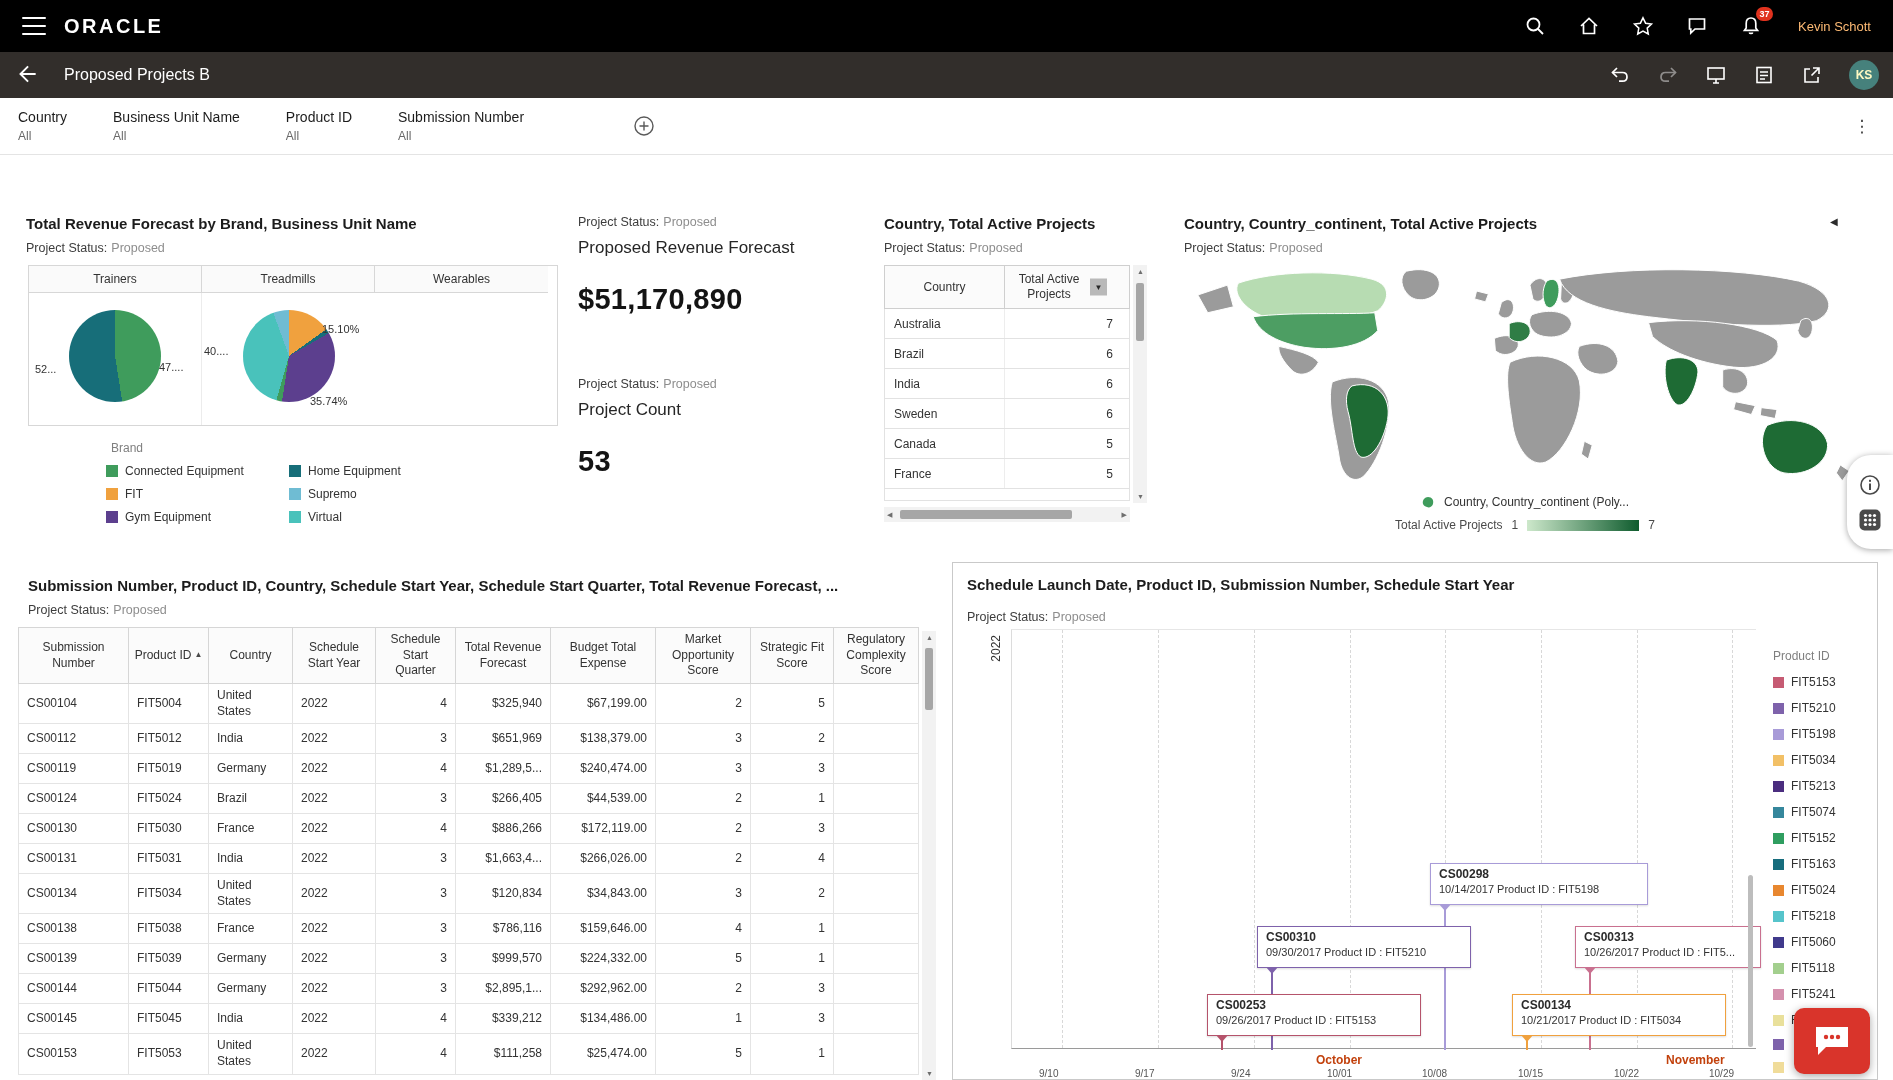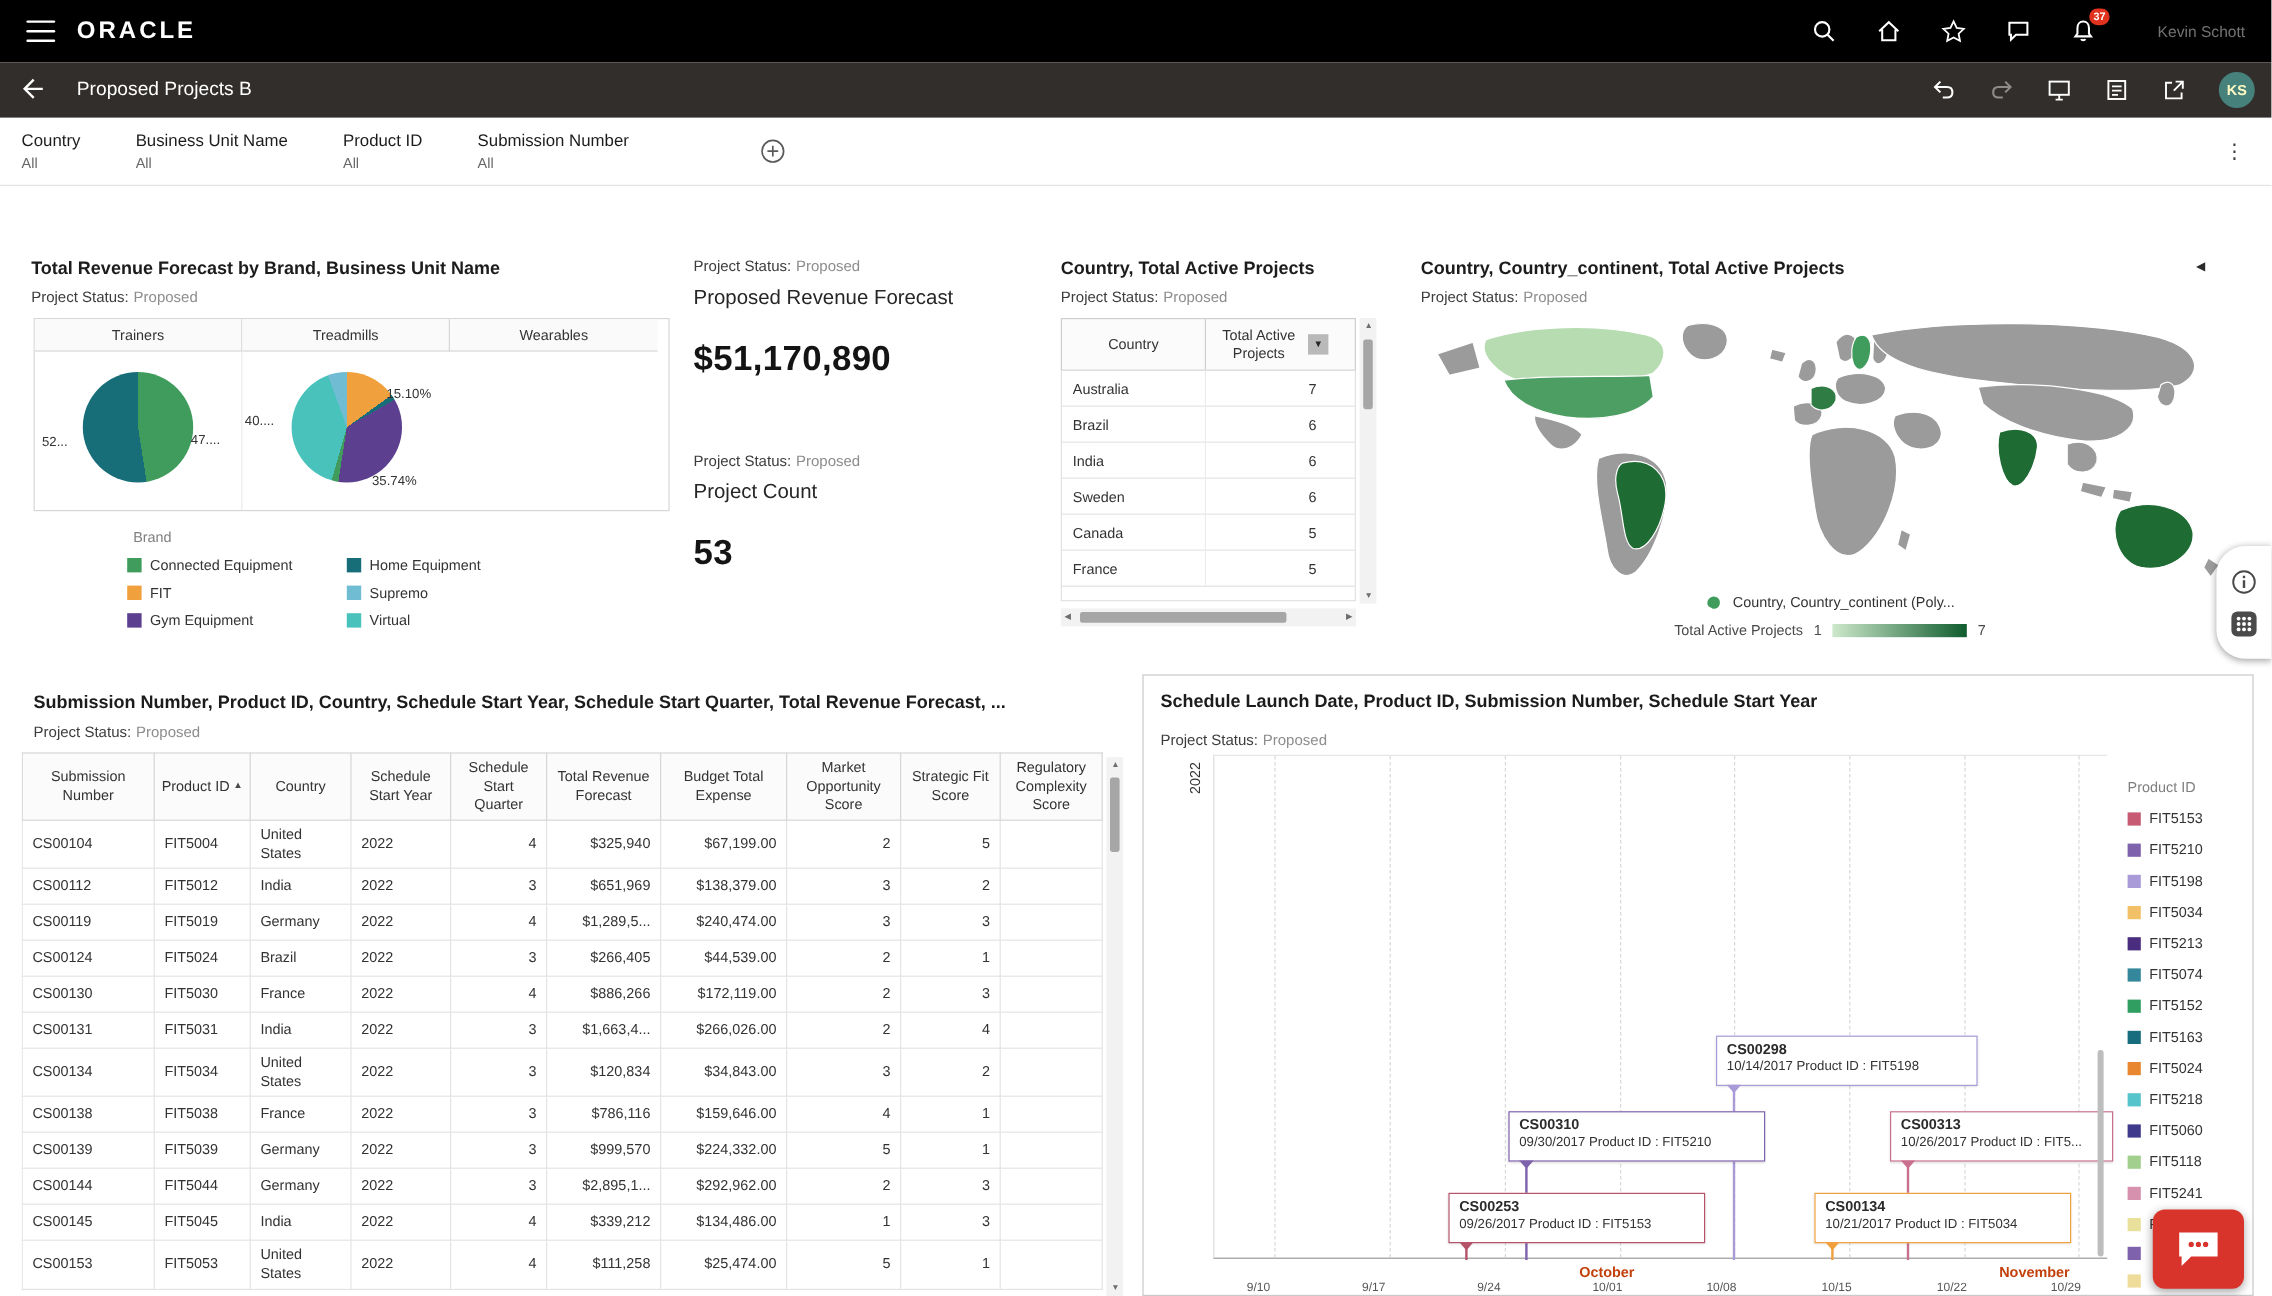--- a/index.html
+++ b/index.html
@@ -8,21 +8,21 @@
   #app{position:absolute;inset:0;}
 
   
   .topbar{position:absolute;top:0;left:0;width:100%;height:52px;background:#000;display:flex;align-items:center;padding:0 22px;z-index:10;}
   .hamburger{width:24px;height:18px;background:none;border:0;cursor:pointer;display:flex;flex-direction:column;justify-content:space-between;}
   .hamburger span{display:block;height:2px;background:#fff;border-radius:1px;}
   .brand{color:#fff;font-size:20px;font-weight:700;letter-spacing:2.5px;margin-left:18px;}
   .topbar-right{margin-left:auto;display:flex;align-items:center;gap:32px;}
   .tb-icon{width:22px;height:22px;display:inline-flex;position:relative;cursor:pointer;}
   .badge{position:absolute;top:-8px;right:-11px;background:#e0321e;color:#fff;font-size:9px;line-height:14px;min-width:17px;text-align:center;border-radius:8px;padding:0 2px;font-weight:700;}
-  .user{color:#737373;font-size:13px;margin-left:19px;cursor:pointer;}
+  .user{color:#fdba74;font-size:13px;margin-left:4px;cursor:pointer;}
 
   
   .toolbar{position:absolute;top:52px;left:0;width:100%;height:46px;background:#322e2b;display:flex;align-items:center;padding:0 14px;z-index:10;}
   .back{background:none;border:0;cursor:pointer;width:28px;height:28px;display:inline-flex;}
   .wb-title{color:#fff;font-size:16px;margin-left:22px;}
   .toolbar-right{margin-left:auto;display:flex;align-items:center;gap:26px;}
   .tbar-icon{width:22px;height:22px;display:inline-flex;cursor:pointer;}
   .tbar-icon.dim{opacity:.45;}
   .avatar{width:30px;height:30px;border-radius:50%;background:#46817c;color:#fef9c3;font-size:12px;font-weight:700;display:inline-flex;align-items:center;justify-content:center;cursor:pointer;}
 
@@ -66,21 +66,21 @@
   .kpi-value{font-size:29px;font-weight:600;color:#141414;margin-top:25px;letter-spacing:.3px;}
 
   
   #ctCard{left:882px;top:205px;width:268px;height:352px;padding:10px 0 0 2px;}
   .ct-table{position:relative;margin-top:10px;width:246px;}
   .ct-header{display:flex;border:1px solid #cfcfcf;background:#fbfbfb;height:44px;}
   .ct-hcell{font-size:12px;color:#333;display:flex;align-items:center;justify-content:center;text-align:center;position:relative;line-height:1.25;}
   .ct-hcell.c1{width:120px;border-right:1px solid #cfcfcf;}
   .ct-hcell.c2{width:104px;padding-right:16px;}
   .col-menu{position:absolute;right:2px;top:50%;transform:translateY(-50%);width:17px;height:17px;border:0;background:#b9b9b9;color:#272727;font-size:8px;cursor:pointer;line-height:1;}
-  .ct-row{display:flex;height:30px;border-bottom:1px solid #e2e2e2;border-left:1px solid #e2e2e2;border-right:1px solid #e2e2e2;cursor:pointer;background:#fff;}
+  .ct-row{display:flex;height:30px;border-bottom:1px solid #e2e2e2;border-left:1px solid #e2e2e2;border-right:1px solid #e2e2e2;cursor:pointer;background:#fff;gap:16px;}
   .ct-cell{font-size:12px;color:#333;display:flex;align-items:center;}
   .ct-cell.name{width:120px;padding-left:9px;border-right:1px solid #ededed;}
   .ct-cell.val{width:104px;justify-content:flex-end;padding-right:12px;}
   .ct-partial{height:12px;overflow:hidden;border-left:1px solid #e2e2e2;border-right:1px solid #e2e2e2;border-bottom:1px solid #e2e2e2;}
   .ct-vscroll{position:absolute;right:-17px;top:0;width:14px;height:238px;background:#f2f2f2;}
   .ct-hscroll{position:absolute;left:0;top:242px;width:246px;height:15px;background:#f2f2f2;}
   .sb-btn{position:absolute;background:none;border:0;color:#6e6e6e;font-size:7px;cursor:pointer;line-height:1;padding:0;}
   .sb-thumb{position:absolute;background:#a6a6a6;border-radius:2px;cursor:pointer;}
 
   

